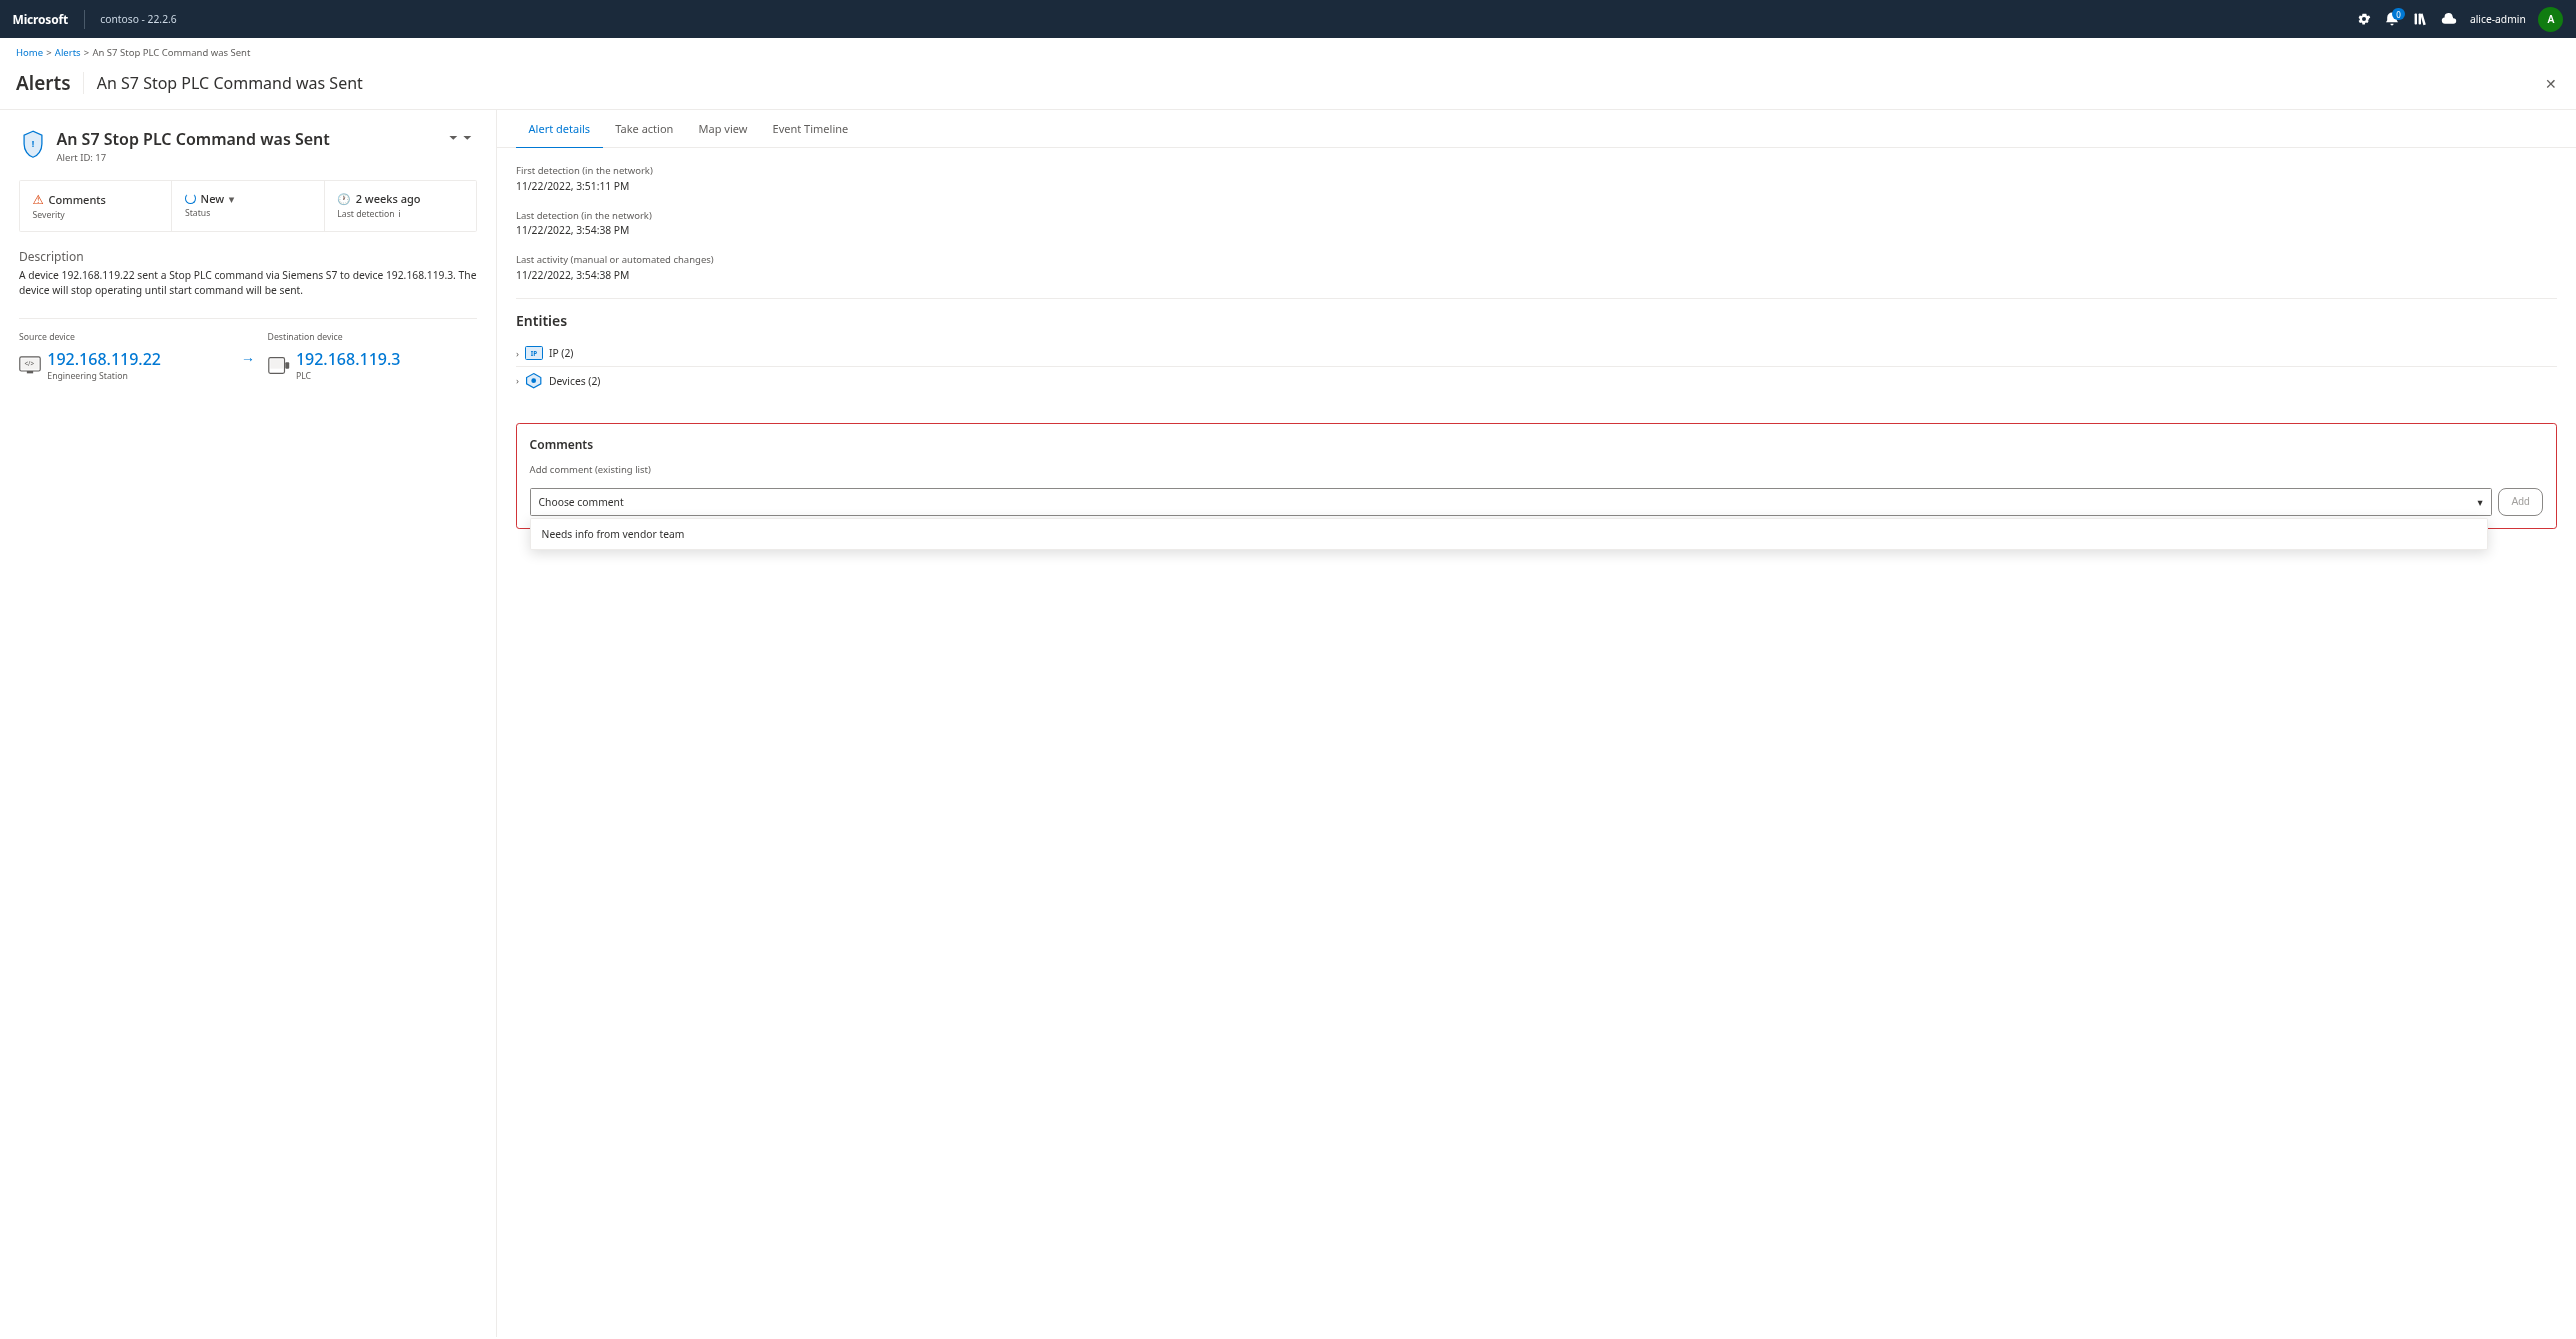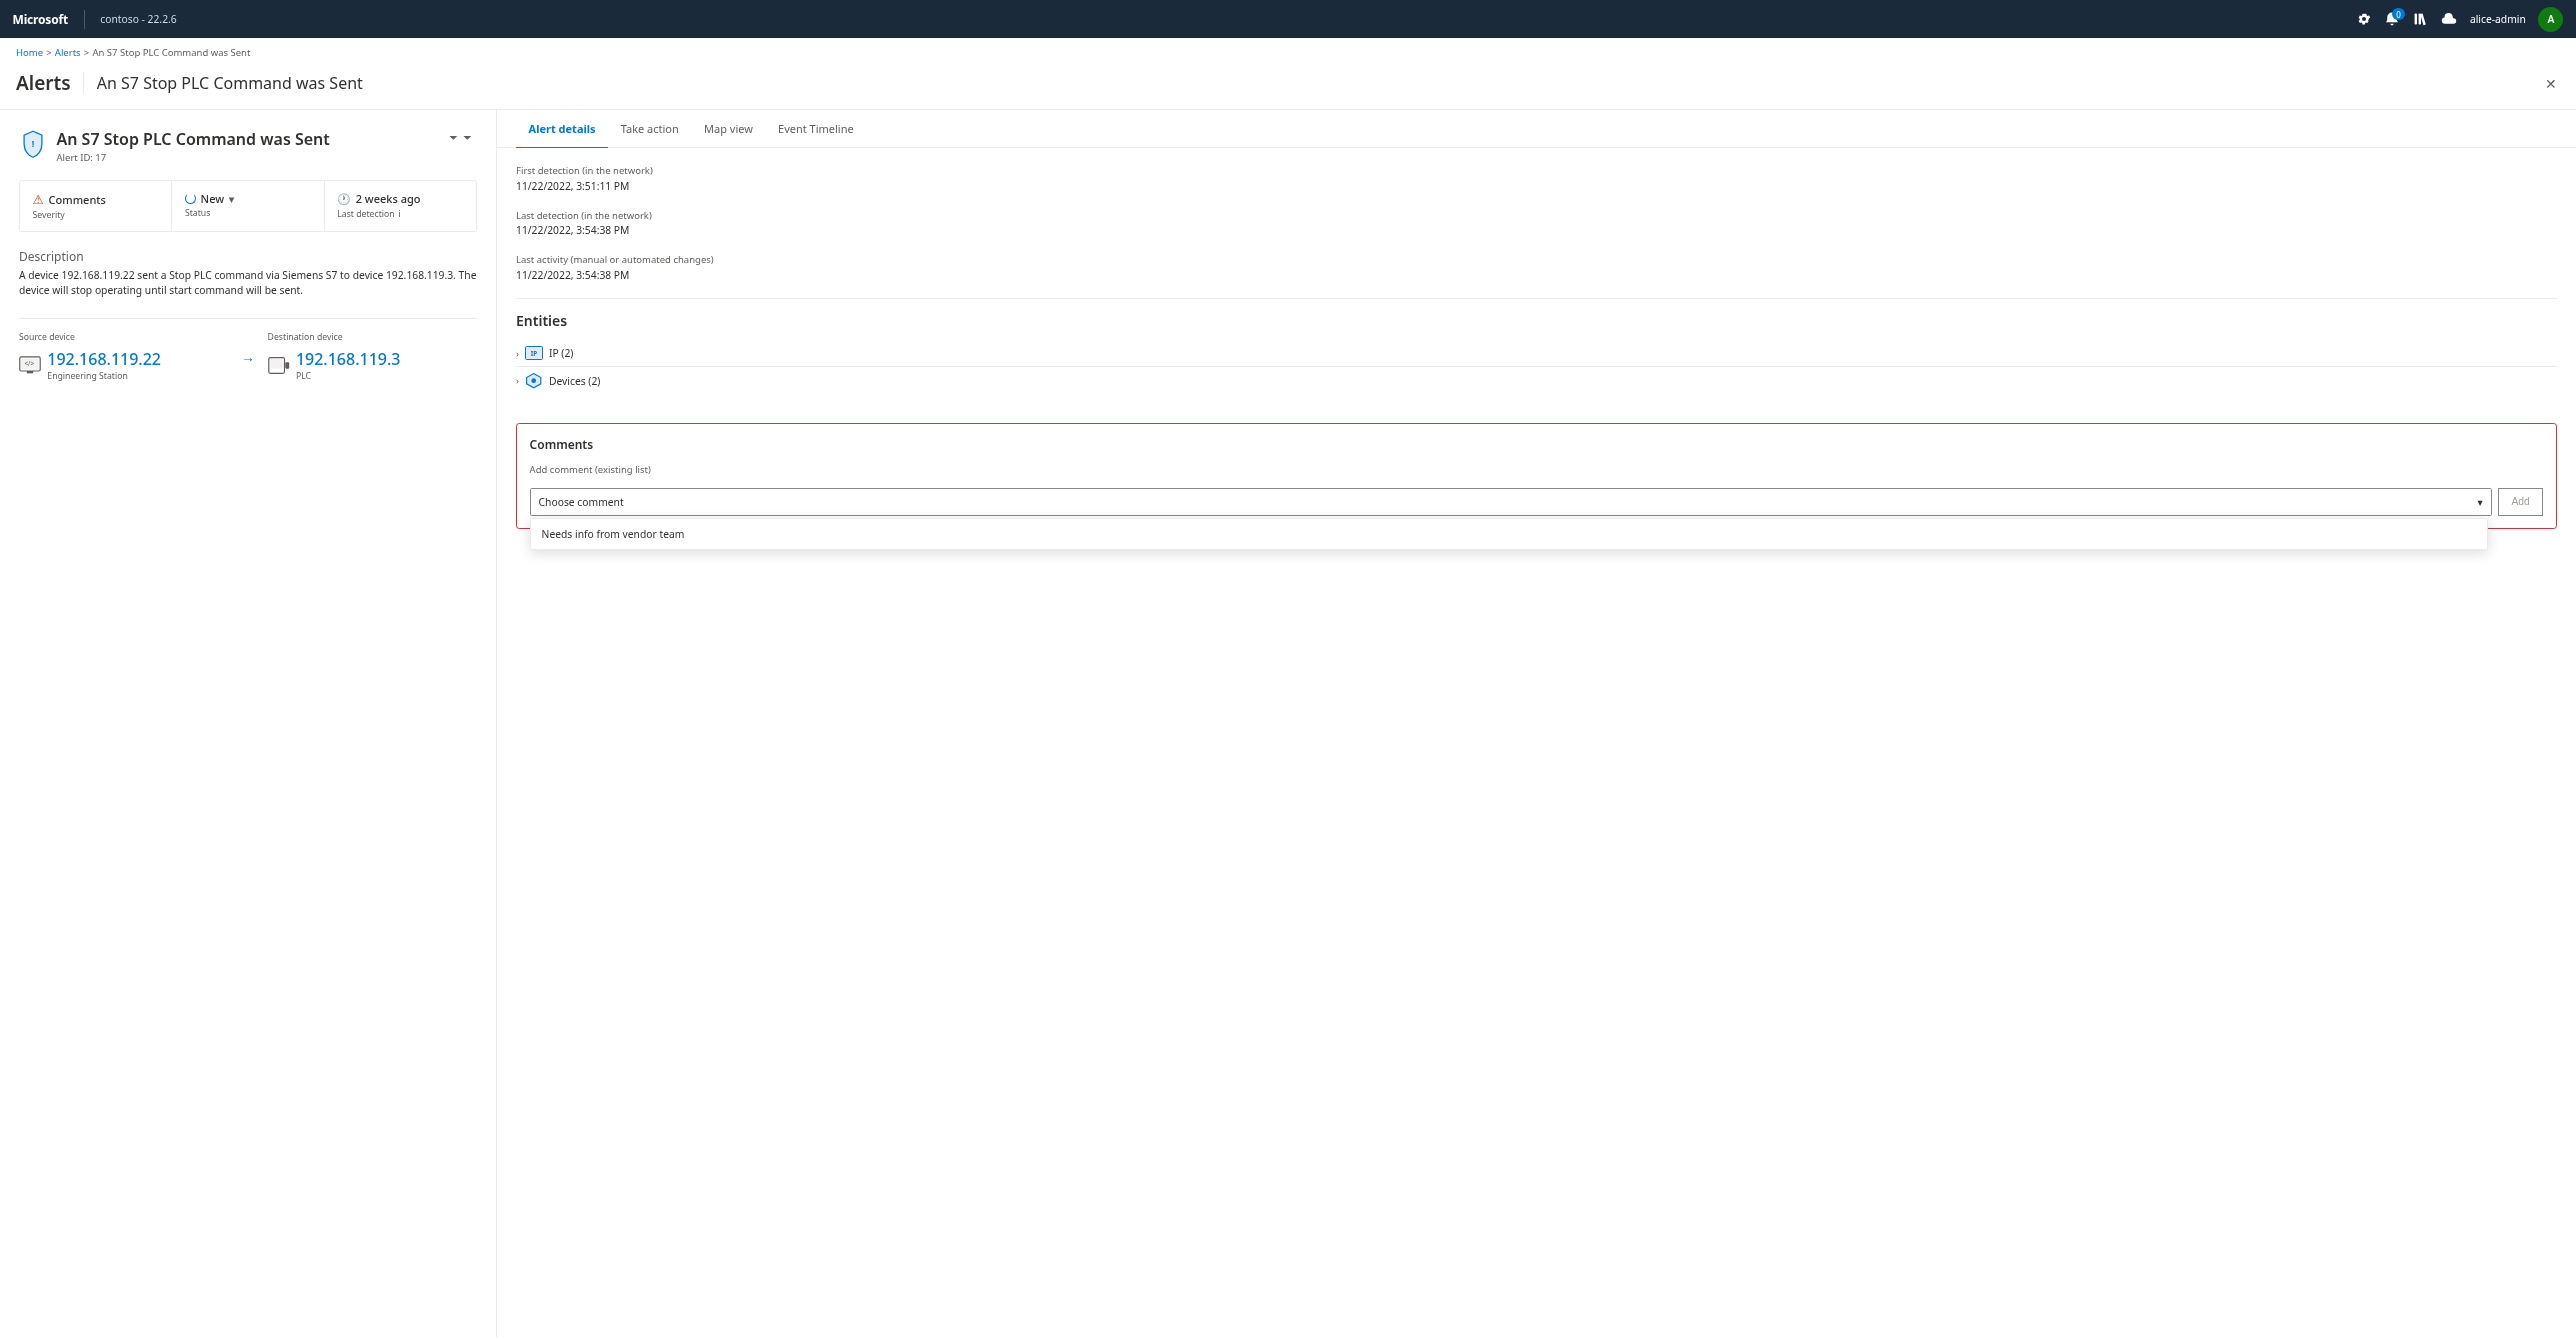--- a/index.html
+++ b/index.html
@@ -286,21 +286,21 @@
       font-size: 11px;
       color: #605e5c;
       cursor: pointer;
       border-bottom: 1.6px solid transparent;
       margin-bottom: -0.8px;
       white-space: nowrap;
     }
     .tab-item.active {
       color: #0078d4;
       border-bottom-color: #0078d4;
-      font-weight: 700;
+      font-weight: 400;
     }
 
     
     .details-content {
       padding: 16px 19px;
     }
     .detail-group {
       margin-bottom: 16px;
     }
     .detail-label {
@@ -388,21 +388,21 @@
       padding: 0 8px;
       cursor: pointer;
       font-size: 10.3px;
       color: #323130;
     }
     .comment-add-btn {
       height: 28px;
       padding: 0 12.6px;
       background: #fff;
       border: 0.8px solid #8a8886;
-      border-radius: 0;
+      border-radius: 8px;
       font-size: 10.3px;
       color: #a19f9d;
       cursor: pointer;
     }
     
     .comment-dropdown {
       position: absolute;
       top: 30px;
       left: 0;
       right: 55px;

